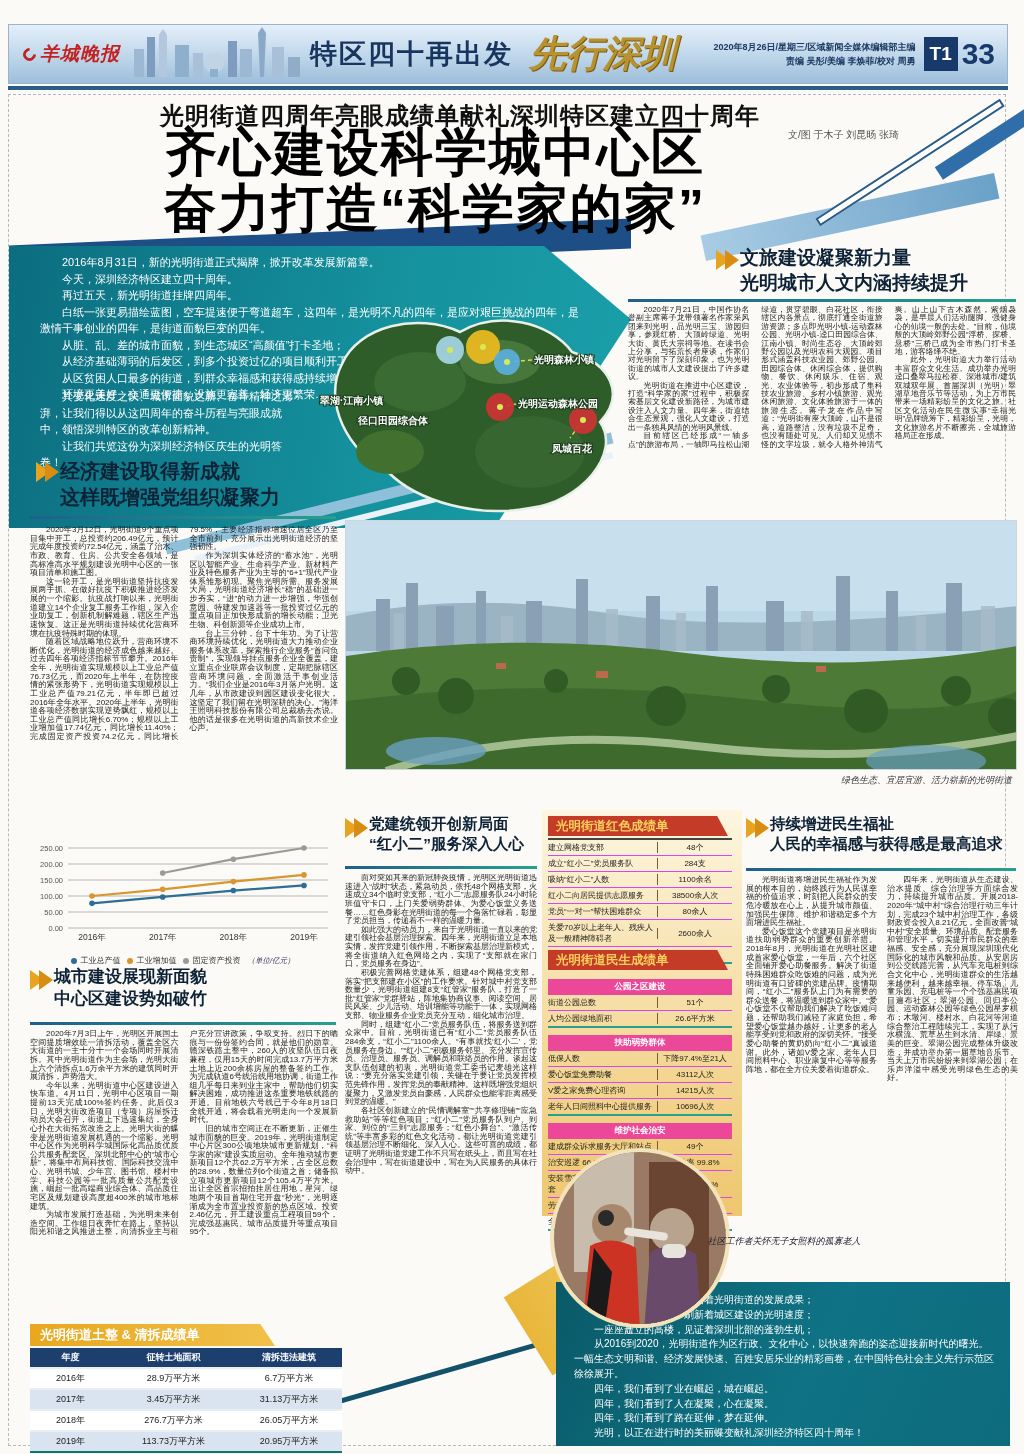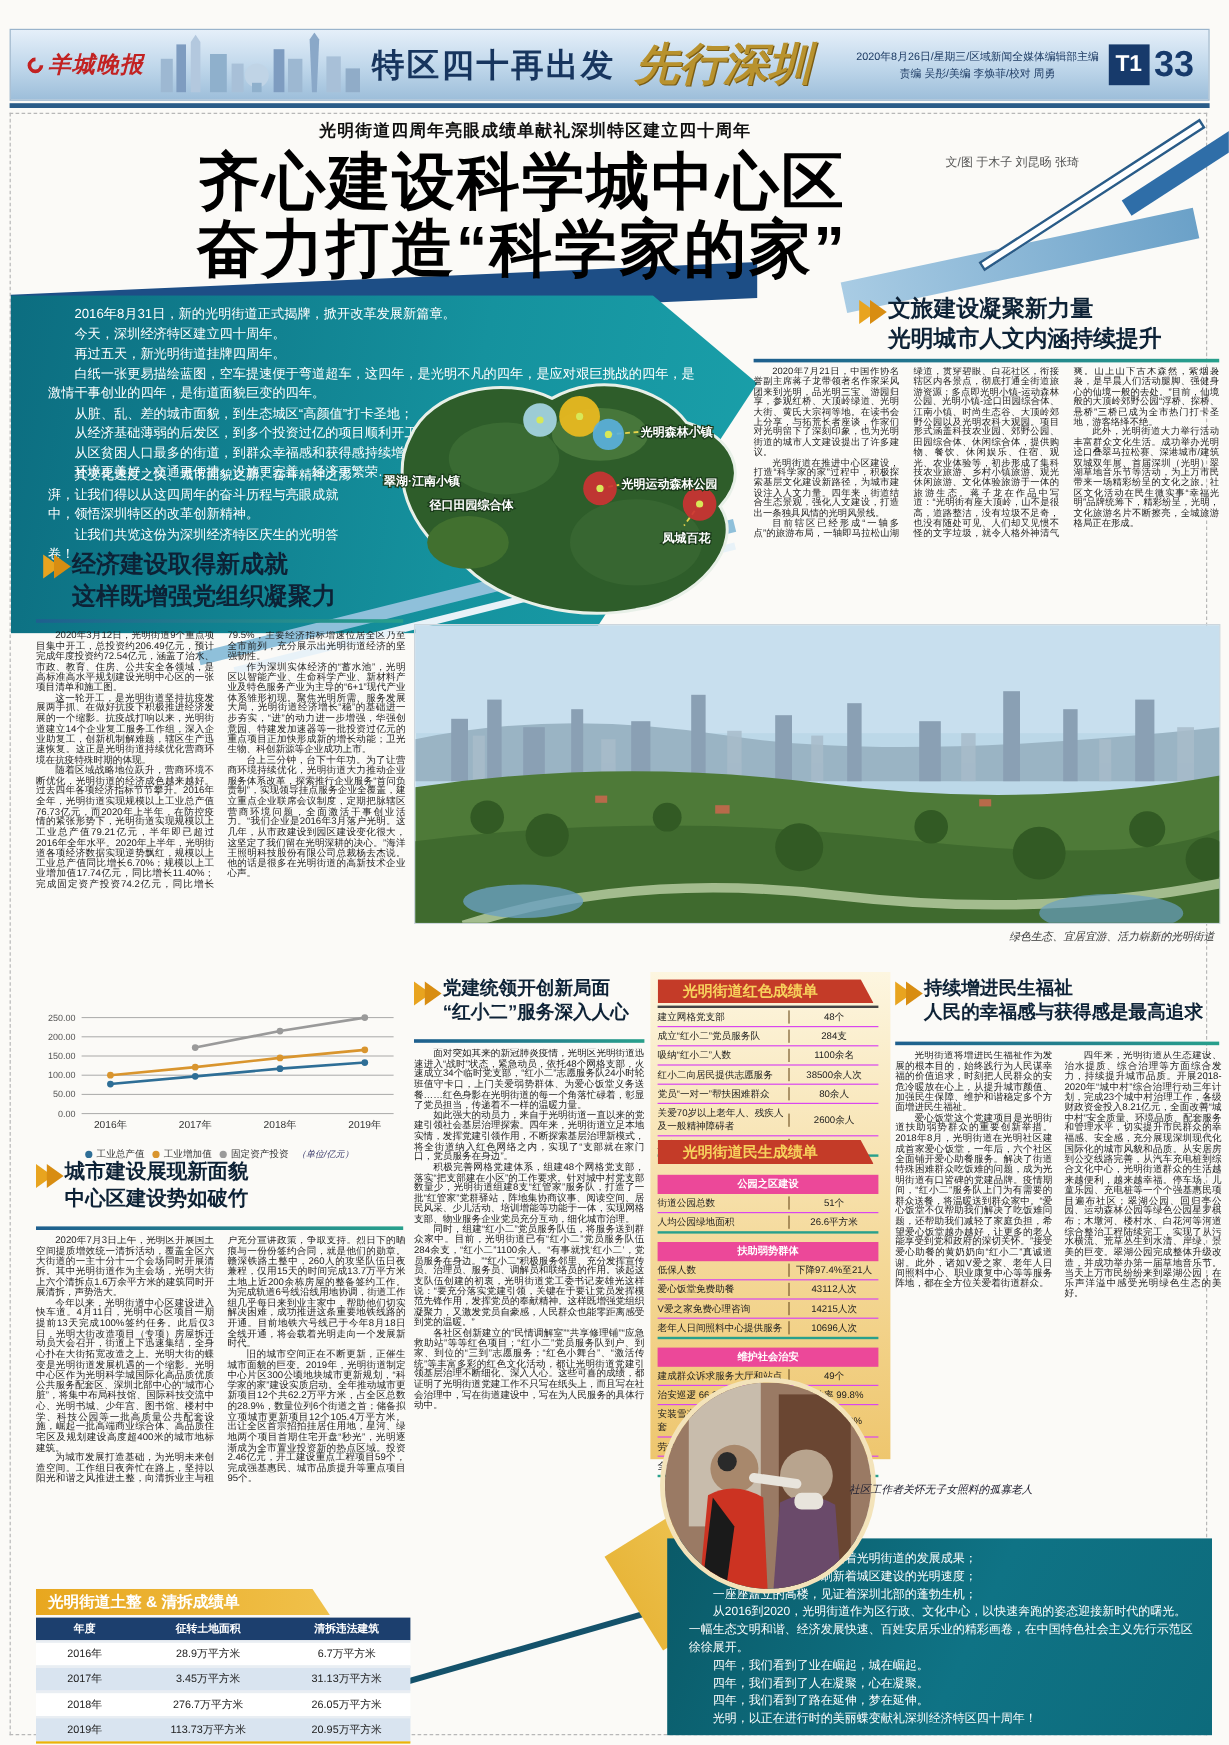--- a/index.html
+++ b/index.html
@@ -12,30 +12,30 @@
   #banner{position:absolute;left:8px;top:24px;width:1000px;height:60px;
     background:linear-gradient(180deg,#e5eff9 0%,#bed6ea 55%,#9dbeda 100%);
     border:1px solid #9ab4cc;display:flex;align-items:center;z-index:5;}
   .logo-c{display:inline-block;width:13px;height:13px;border:3px solid #c22222;border-radius:50%;
     border-right-color:transparent;transform:rotate(-45deg);margin:0 4px 0 14px;}
   .masthead-name{color:#c22222;font-weight:bold;font-style:italic;font-size:19px;letter-spacing:1px;}
   .skyline{margin-left:10px;}
   .banner-title{font-size:27px;font-weight:900;color:#17355e;letter-spacing:2px;margin-left:8px;white-space:nowrap;}
   .banner-callig{font-size:37px;font-weight:bold;font-style:italic;color:#b8922e;
     font-family:"DejaVu Serif",serif;text-shadow:1px 1px 0 #7a5c14;margin-left:16px;white-space:nowrap;}
-  .banner-right{margin-left:auto;text-align:center;font-size:9px;color:#1c3a63;line-height:1.6;margin-right:8px;white-space:nowrap;}
+  .banner-right{margin-left:auto;text-align:right;font-size:9px;color:#1c3a63;line-height:1.6;margin-right:8px;white-space:nowrap;font-weight:bold;}
   .page-box{width:34px;height:34px;background:#173a6b;color:#fff;font-weight:bold;font-size:19px;
     display:flex;align-items:center;justify-content:center;margin-right:4px;flex:none;}
   .page-num{font-size:30px;color:#173a6b;font-weight:bold;margin-right:12px;}
   #top-rule{position:absolute;left:8px;top:86px;width:1000px;height:4px;background:#2a5c88;z-index:5;}
   #page-frame{position:absolute;left:8px;top:94px;width:998px;height:1352px;border:1px dashed #b8b8b8;z-index:0;}
 
   
-  #kicker{position:absolute;left:146px;top:100px;width:600px;text-align:center;
-    font-size:14px;font-weight:700;color:#111;letter-spacing:1px;z-index:6;}
+  #kicker{position:absolute;left:160px;top:100px;width:600px;text-align:center;
+    font-size:24px;font-weight:700;color:#111;letter-spacing:1px;z-index:6;}
   .big-head{position:absolute;left:100px;width:670px;text-align:center;font-size:52px;
     font-weight:700;color:#000;letter-spacing:2px;line-height:1.0;z-index:6;white-space:nowrap;}
   #headline1{top:126px;}
   #headline2{top:182px;}
   #byline{position:absolute;left:788px;top:128px;font-size:10px;color:#555;z-index:7;}
   .stripe1{position:absolute;left:700px;top:204px;width:300px;height:26px;
     background:linear-gradient(90deg,#a9cce4,#6ba1c8);transform:rotate(-12deg);z-index:1;}
   .stripe2{position:absolute;left:800px;top:158px;width:220px;height:9px;border:2px solid #2a5c88;
     background:#fff;transform:rotate(-33deg);z-index:1;}
   .stripe3{position:absolute;left:930px;top:136px;width:110px;height:15px;background:#2f6ea8;
@@ -101,40 +101,40 @@
   
   #main-photo{position:absolute;left:345px;top:520px;width:672px;height:250px;z-index:2;
     border:1px solid #cdd6dd;overflow:hidden;}
   #photo-caption{position:absolute;left:500px;top:774px;width:512px;text-align:right;font-size:9px;
     font-style:italic;color:#333;z-index:6;}
 
   
   #gold-panel{position:absolute;left:542px;top:810px;width:200px;height:406px;z-index:3;
     background:linear-gradient(180deg,#fdf6e0,#f4d897 60%,#eec66e);}
   .score-banner{position:absolute;height:20px;background:#c43b28;color:#f7d15c;font-weight:800;
-    font-size:12.5px;line-height:20px;padding-left:21px;z-index:6;
+    font-size:12.5px;line-height:20px;padding-left:8px;z-index:6;
     clip-path:polygon(0 0,94% 0,100% 100%,0 100%);white-space:nowrap;}
   #red-banner{left:548px;top:816px;width:180px;}
   #red-table{position:absolute;left:548px;top:838px;width:184px;font-size:8px;z-index:6;
     border-top:2px solid #444;}
   .pair-row{display:flex;align-items:center;border-bottom:1px solid #d946ef;padding:2px 0;}
   .pair-row:last-child{border-bottom:2px solid #28a08c;}
   .pl{flex:1.45;color:#1c1c1c;padding-right:2px;}
   .pv{flex:1;text-align:center;border-left:1px solid #7a5c2e;color:#1c1c1c;}
   #ms-banner{left:548px;top:950px;width:180px;}
   #ms-tables{position:absolute;left:548px;top:972px;width:184px;font-size:8px;z-index:6;}
   .ms-head{background:#ec4899;color:#fff;text-align:center;font-weight:bold;padding:2px 0;
     margin-top:7px;font-size:8.5px;}
 
   
   #land-banner{position:absolute;left:30px;top:1324px;width:245px;height:22px;z-index:6;
     background:linear-gradient(90deg,#e8a71f,#f0c14b);color:#fff;font-weight:800;font-size:13px;
     line-height:22px;padding-left:10px;clip-path:polygon(0 0,94% 0,100% 100%,0 100%);white-space:nowrap;}
   #land-table{position:absolute;left:30px;top:1348px;width:312px;font-size:9px;z-index:6;
-    border-bottom:2px solid #eab308;}
+    border-bottom:2px solid #0f766e;}
   .land-head{display:flex;background:#1c3f6e;color:#fff;font-weight:bold;}
   .land-head span,.land-row span{padding:3px 0;text-align:center;}
   .land-head span:nth-child(1),.land-row span:nth-child(1){width:26%;}
   .land-head span:nth-child(2),.land-row span:nth-child(2){width:40%;}
   .land-head span:nth-child(3),.land-row span:nth-child(3){width:34%;}
   .land-row{display:flex;background:#fff;border-top:2px solid #e9eef3;color:#222;}
   .land-row.alt{background:#d9e4f0;}
 
   
   #circle-photo{position:absolute;left:550px;top:1148px;width:180px;height:180px;border-radius:50%;

